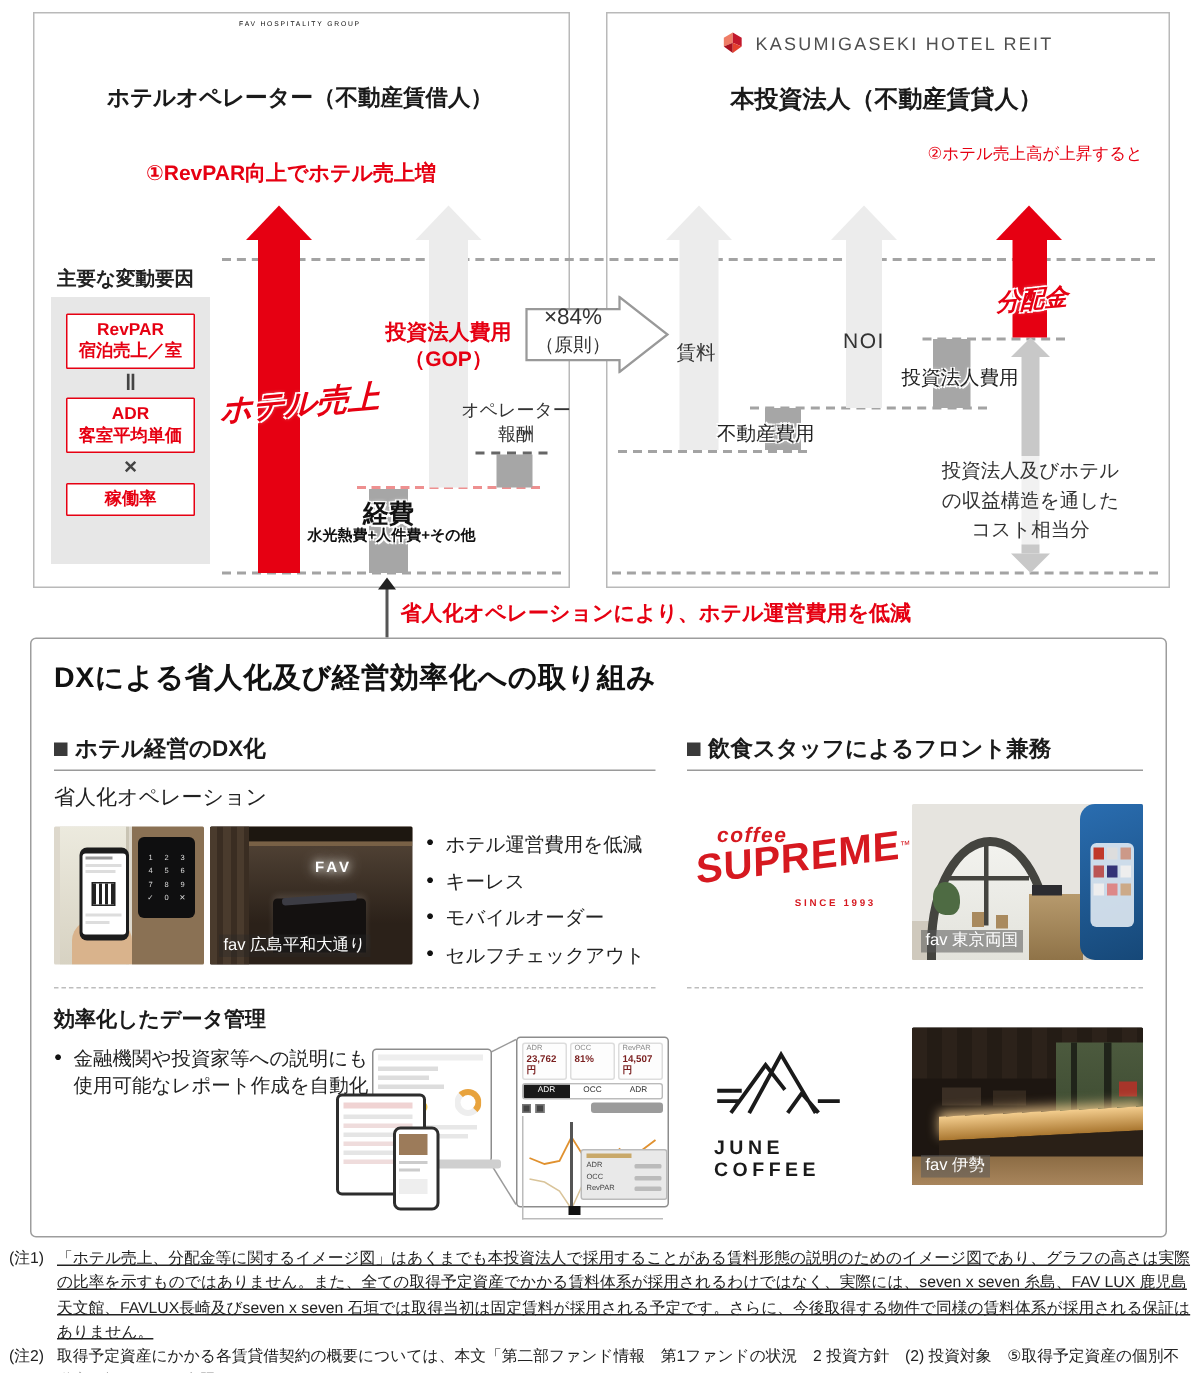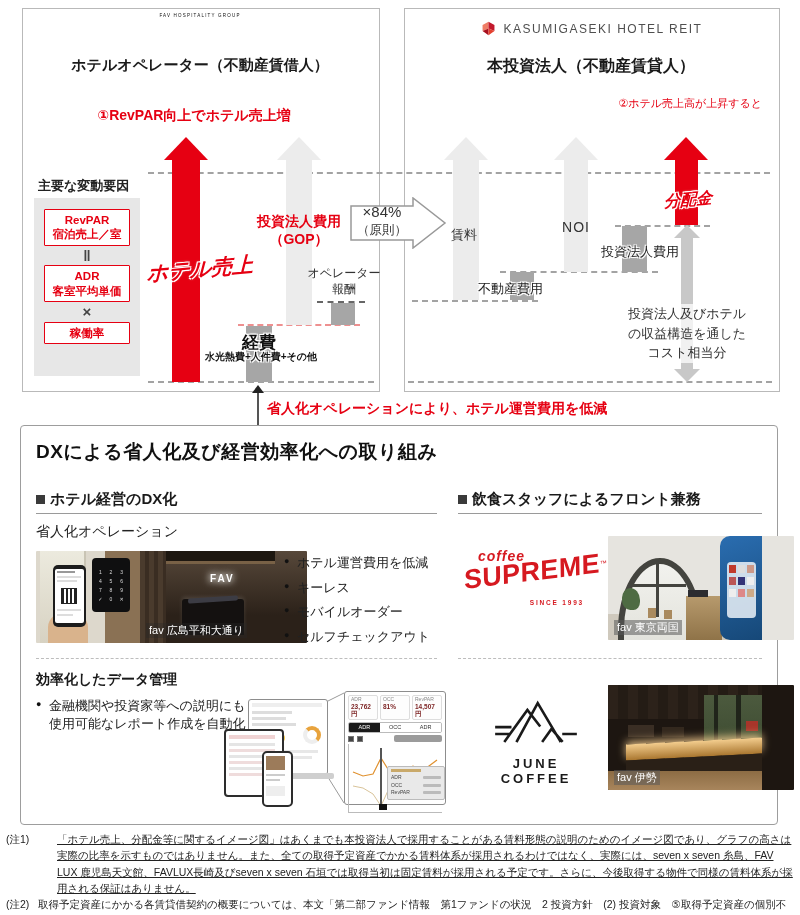--- a/index.html
+++ b/index.html
@@ -22,21 +22,21 @@
   .slant{font-style:italic;font-weight:bold;transform:rotate(-5deg) skewX(-6deg);}
   .factor-box{background:#fff;border:1.5px solid #e60012;color:#e60012;text-align:center;
               font-size:11.5px;font-weight:bold;line-height:1.25;padding:3px 0;border-radius:1px;}
   .sec-marker{display:inline-block;width:9px;height:9px;background:#3a3a3a;margin-right:5px;}
   .sec-head{font-size:15px;font-weight:bold;color:#1a1a1a;display:flex;align-items:center;}
   .rule{position:absolute;height:1px;background:#9a9a9a;}
   .dashsep{position:absolute;height:0;border-top:1.5px dashed #bdbdbd;}
   .blist{list-style:none;margin:0;padding:0;font-size:13px;color:#222;}
   .blist li{margin:0 0 7px 0;line-height:1.35;position:relative;padding-left:13px;}
   .blist li::before{content:"●";position:absolute;left:0;top:1px;font-size:9px;color:#111;}
-  .photo{position:absolute;overflow:hidden;border-radius:1px;padding-left:32px;}
+  .photo{position:absolute;overflow:hidden;border-radius:1px;}
   .photo-cap{position:absolute;left:6px;bottom:5px;color:#fff;font-size:11px;
              background:rgba(40,40,40,.35);padding:0 3px;line-height:1.4;white-space:nowrap;}
   .mini{position:absolute;}
   .kpi{flex:1;border:0.5px solid #ddd;border-radius:2px;padding:1px 2px;background:#fdfdfd;}
   .kpi .kl{font-size:5px;color:#888;line-height:1.1;}
   .kpi .kv{font-size:6.5px;font-weight:bold;color:#7a1f1f;line-height:1.2;}
   .tabrow{display:flex;border:0.5px solid #bbb;border-radius:2px;overflow:hidden;margin-top:2px;}
   .tabrow div{flex:1;text-align:center;font-size:5.5px;line-height:1.7;color:#333;background:#fff;}
   .tabrow div.on{background:#1a1a1a;color:#fff;}
   .ttl-row{display:flex;justify-content:space-between;font-size:5px;color:#444;line-height:1.5;}
@@ -345,21 +345,21 @@
       <div style="display:flex;gap:2px;">
           <span style="width:7px;height:8px;background:#eee;"></span>
           <span style="width:7px;height:8px;background:#d88;"></span>
           <span style="width:7px;height:8px;background:#ca8;"></span>
         </div>
     </div>
   </div>
   <div class="photo-cap" style="background:rgba(90,90,90,.55);">fav 東京両国</div>
 </div>
 
-<div class="abs" style="left:476px;top:696px;width:120px;text-align:center;">
+<div class="abs" style="left:476px;top:696px;width:120px;">
   <svg width="86" height="52" viewBox="0 0 100 60">
     <path d="M4,36 H20 M4,44 H18 M96,44 H82 M14,52 L40,16 L54,34 M28,52 L52,8 L78,52 M58,52 L68,38 L80,52" fill="none" stroke="#1a1a1a" stroke-width="3" stroke-linecap="square"></path>
   </svg>
   <div style="font-size:13px;letter-spacing:3px;color:#1a1a1a;font-weight:bold;margin-top:4px;">JUNE COFFEE</div>
 </div>
 
 <div class="photo" style="left:608px;top:685px;width:154px;height:105px;background:#1d1611;">
   <div class="abs" style="left:0;top:0;width:154px;height:34px;background:repeating-linear-gradient(90deg,#2c221a 0 10px,#241c15 10px 20px);"></div>
   <div class="abs" style="left:96px;top:10px;width:58px;height:58px;background:linear-gradient(#4c5a3e,#3c4a30);">
     <div style="position:absolute;left:10px;top:0;width:4px;height:58px;background:#20241a;"></div>
@@ -368,21 +368,21 @@
   </div>
   <div class="abs" style="left:20px;top:40px;width:26px;height:12px;background:#3a2e24;"></div>
   <div class="abs" style="left:54px;top:42px;width:22px;height:10px;background:#33281e;"></div>
   <div class="abs" style="left:18px;top:56px;width:136px;height:16px;background:linear-gradient(#f3cd8e,#a9762f);box-shadow:0 -3px 8px rgba(255,214,150,.8);transform:skewY(-3deg);"></div>
   <div class="abs" style="left:18px;top:72px;width:136px;height:18px;background:#2a2017;transform:skewY(-3deg);"></div>
   <div class="abs" style="left:0;top:86px;width:154px;height:19px;background:linear-gradient(#8c6c44,#a8855c);"></div>
   <div class="photo-cap" style="background:rgba(90,90,90,.55);">fav 伊勢</div>
 </div>
 
 <div class="abs" style="left:6px;top:831px;width:788px;font-size:10.5px;color:#222;line-height:1.55;">
-  <div style="display:flex;gap:19px;">
+  <div style="display:flex;">
     <span style="flex:0 0 32px;">(注1)</span>
     <span style="flex:1;text-decoration:underline;">「ホテル売上、分配金等に関するイメージ図」はあくまでも本投資法人で採用することがある賃料形態の説明のためのイメージ図であり、グラフの高さは実際の比率を示すものではありません。また、全ての取得予定資産でかかる賃料体系が採用されるわけではなく、実際には、seven x seven 糸島、FAV LUX 鹿児島天文館、FAVLUX長崎及びseven x seven 石垣では取得当初は固定賃料が採用される予定です。さらに、今後取得する物件で同様の賃料体系が採用される保証はありません。</span>
   </div>
   <div style="display:flex;">
     <span style="flex:0 0 32px;">(注2)</span>
     <span style="flex:1;">取得予定資産にかかる各賃貸借契約の概要については、本文「第二部ファンド情報　第1ファンドの状況　2 投資方針　(2) 投資対象　⑤取得予定資産の個別不動産の概要」をご参照ください。</span>
   </div>
 </div>
 
 </body></html>

